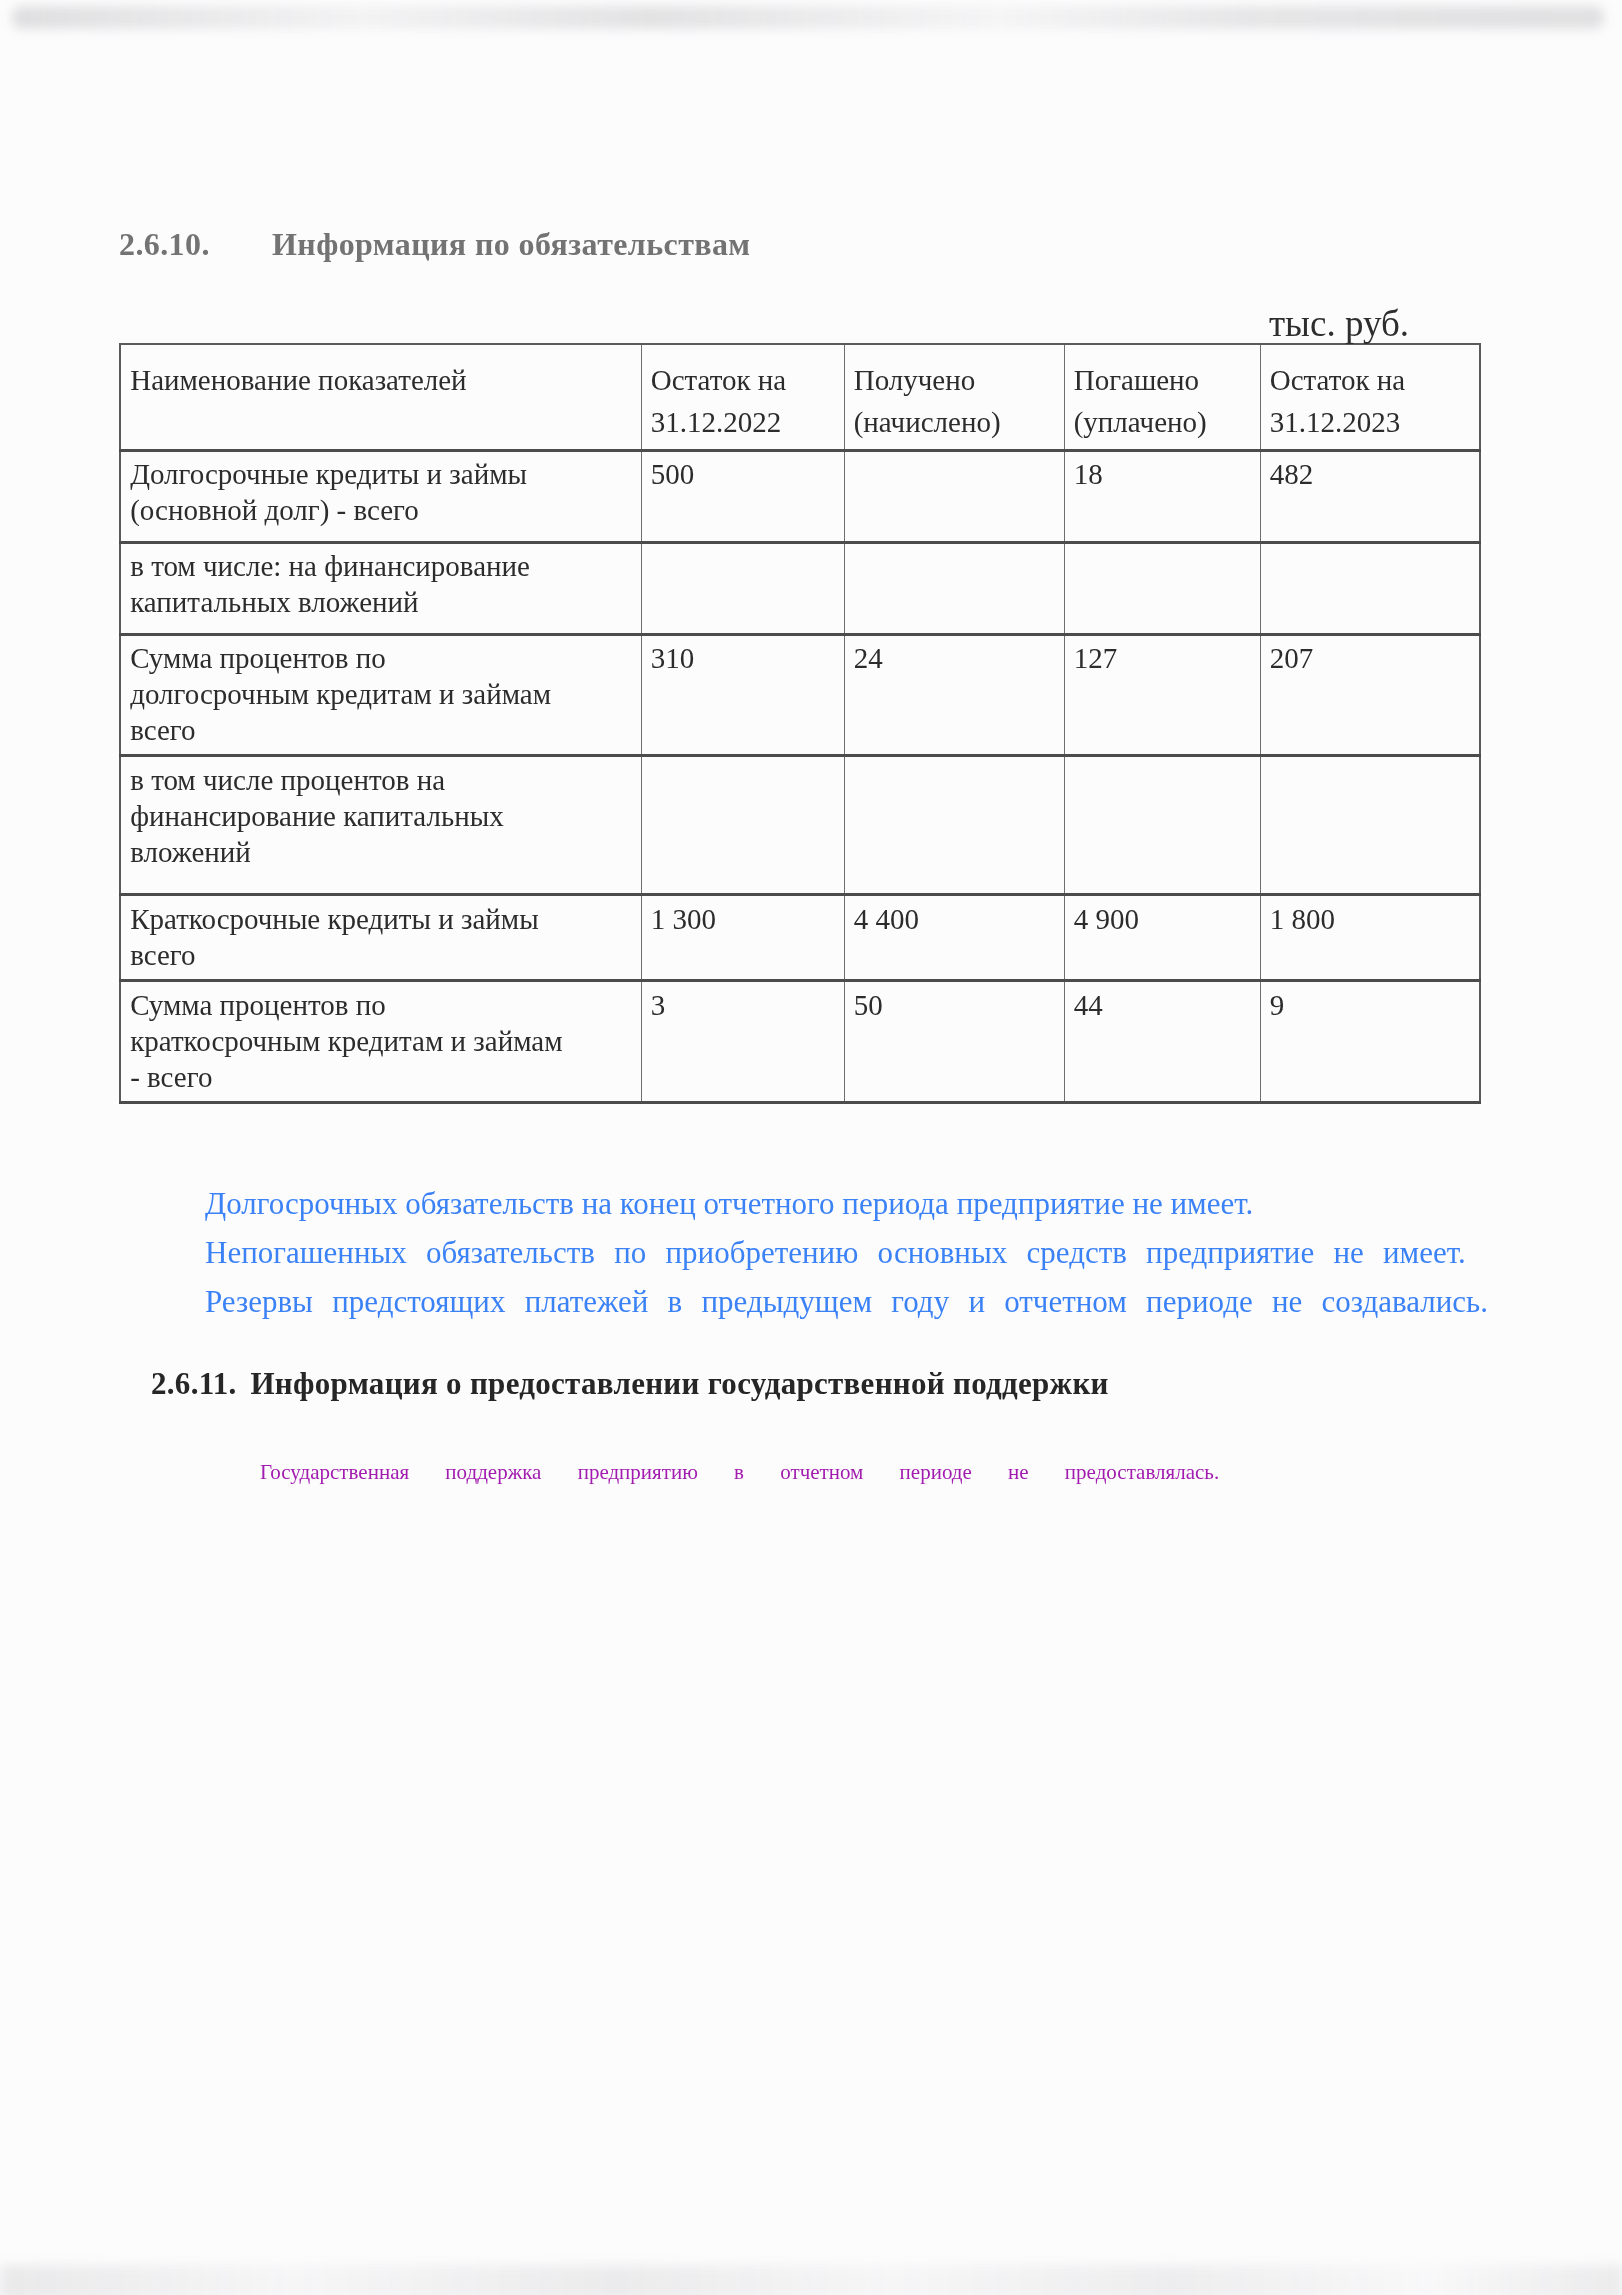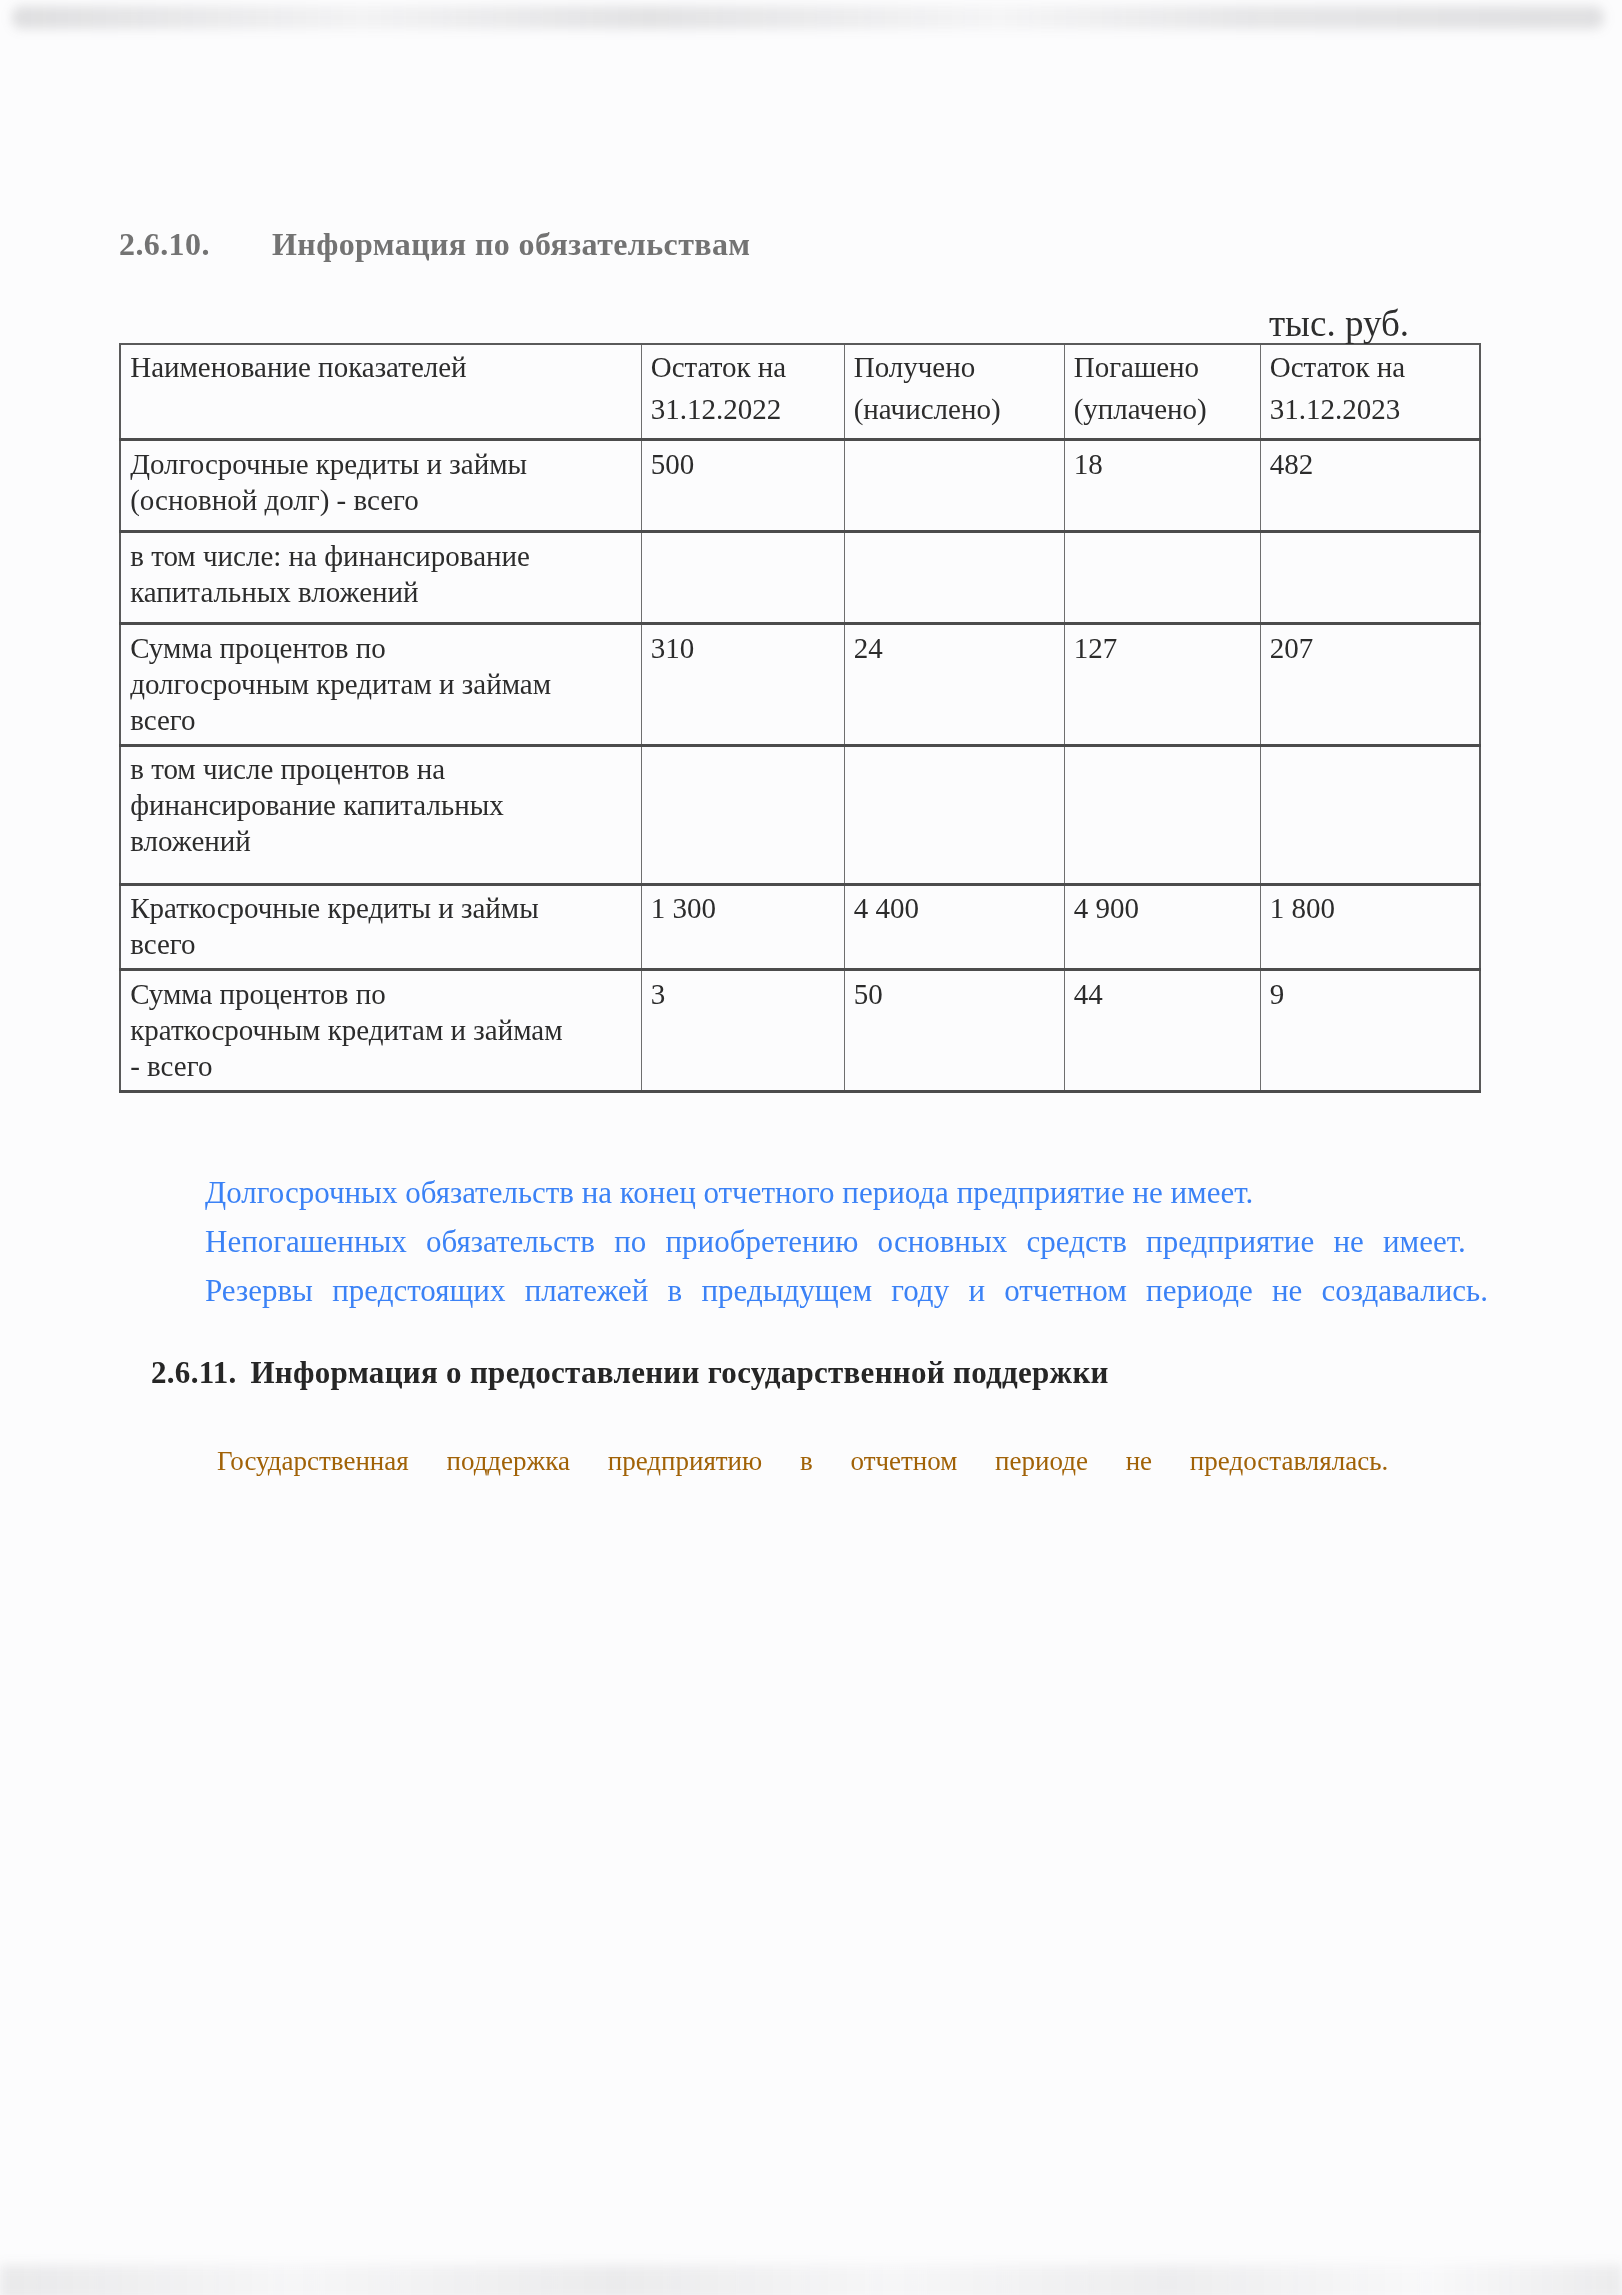--- a/index.html
+++ b/index.html
@@ -75,21 +75,21 @@
   table.liab { border: 2.3px solid #5a5a5a; }
   table.liab tr { border-bottom: 3.1px solid #4c4c4c; }
   table.liab th, table.liab td {
     white-space: pre-line;
     padding: 4.6px 7.7px 6.1px 9.2px;
     font-weight: normal;
     vertical-align: top;
     text-align: left;
     overflow: hidden;
   }
-  table.liab th { line-height: 42px; padding-top: 1px; }
+  table.liab th { line-height: 42px; padding-top: 14px; }
   td.num {
     text-align: center;
     vertical-align: bottom;
     padding-bottom: 7.7px;
   }
   td.name-center { text-align: center; }
   tr.rh  { height: 96px; }
   tr.r1  { height: 92px; }
   tr.r2  { height: 92px; }
   tr.r3  { height: 111px; }
@@ -114,26 +114,27 @@
     display: flex;
     align-items: flex-start;
     font-weight: bold;
     font-size: 31px;
     letter-spacing: 0.3px;
     color: #262626;
   }
   .h2 .num { margin-right: 13.8px; }
   .p-support {
     margin-top: 43px;
-    font-size: 27px;
+    font-size: 21px;
     line-height: 54px;
     text-indent: 98px;
     text-align: justify;
     word-spacing: 31px;
-    color: #a16207;
+    color: #a21caf;
+    margin-left: 43px;
   }
 </style>
 </head>
 <body>
 
 <div class="page">
   <div class="scan-top"></div>
   <div class="scan-bottom"></div>
 
   <div class="content">

